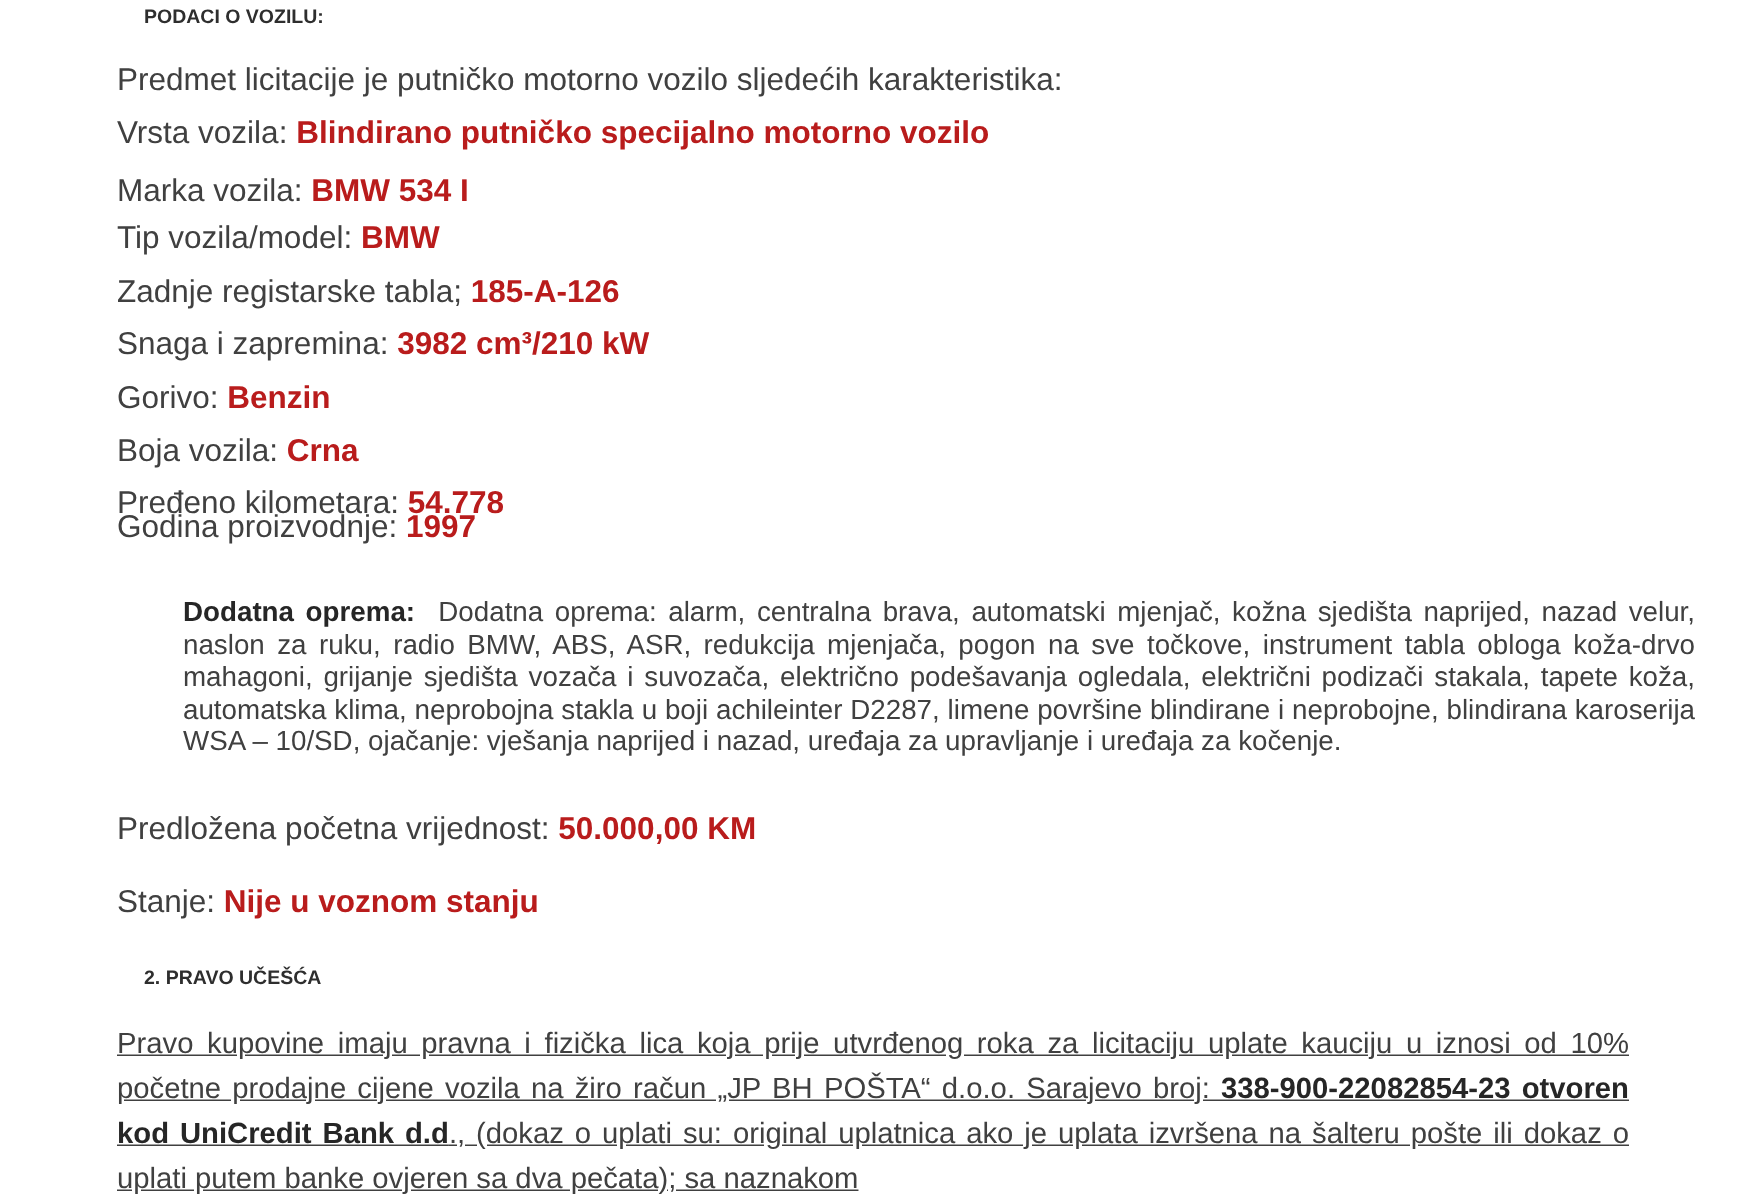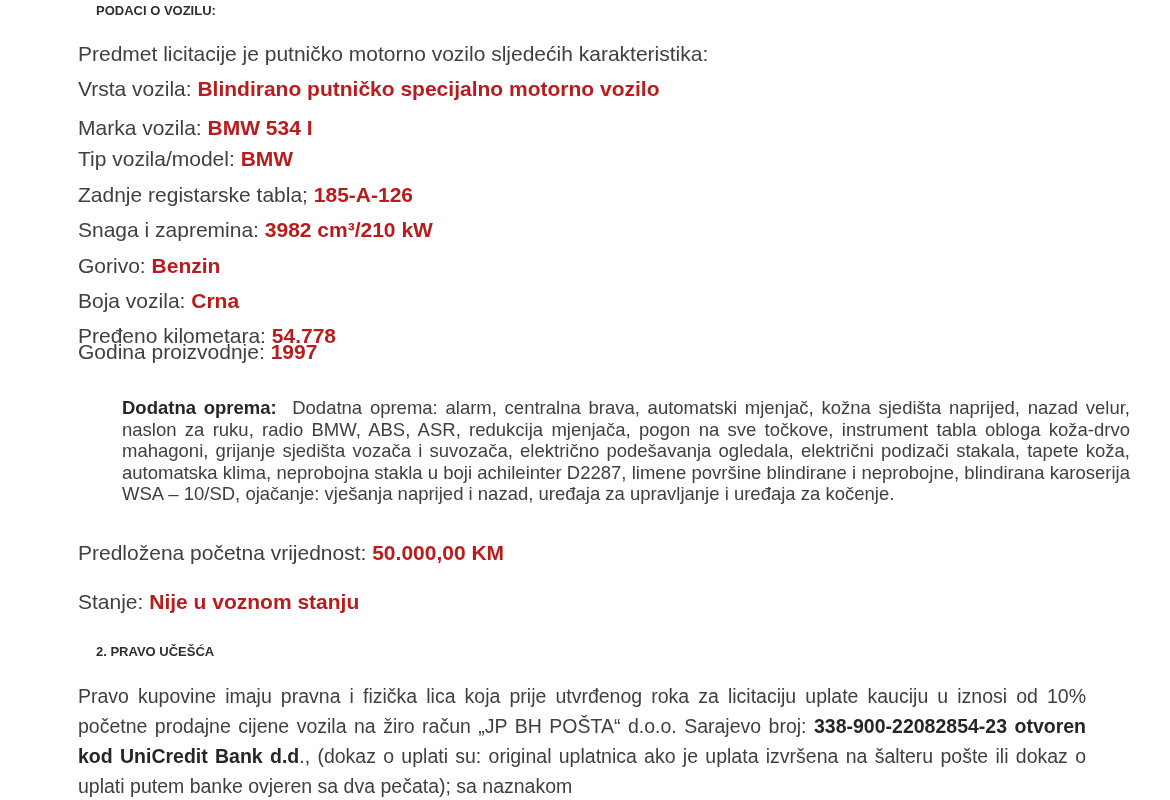--- a/index.html
+++ b/index.html
@@ -115,17 +115,17 @@
   <div class="line" style="top:541px;">
     <span>Predložena početna vrijednost: </span><b>50.000,00 KM</b>
   </div>
 
   <div class="line" style="top:590px;">
     <span>Stanje: </span><b>Nije u voznom stanju</b>
   </div>
 
   <div class="heading" style="top:644px;">2. PRAVO UČEŠĆA</div>
 
-  <div class="para2" style="top:681px;">
+  <div class="para2" style="top:681px;text-decoration:underline;">
     <span>Pravo kupovine imaju pravna i fizička lica koja prije utvrđenog roka za licitaciju uplate kauciju u iznosi od 10% početne prodajne cijene vozila na žiro račun „JP BH POŠTA“ d.o.o. Sarajevo broj: </span><b>338-900-22082854-23 otvoren kod UniCredit Bank d.d</b><span>., (dokaz o uplati su: original uplatnica ako je uplata izvršena na šalteru pošte ili dokaz o uplati putem banke ovjeren sa dva pečata); sa naznakom</span>
   </div>
 
 </div>
 
 </body></html>

